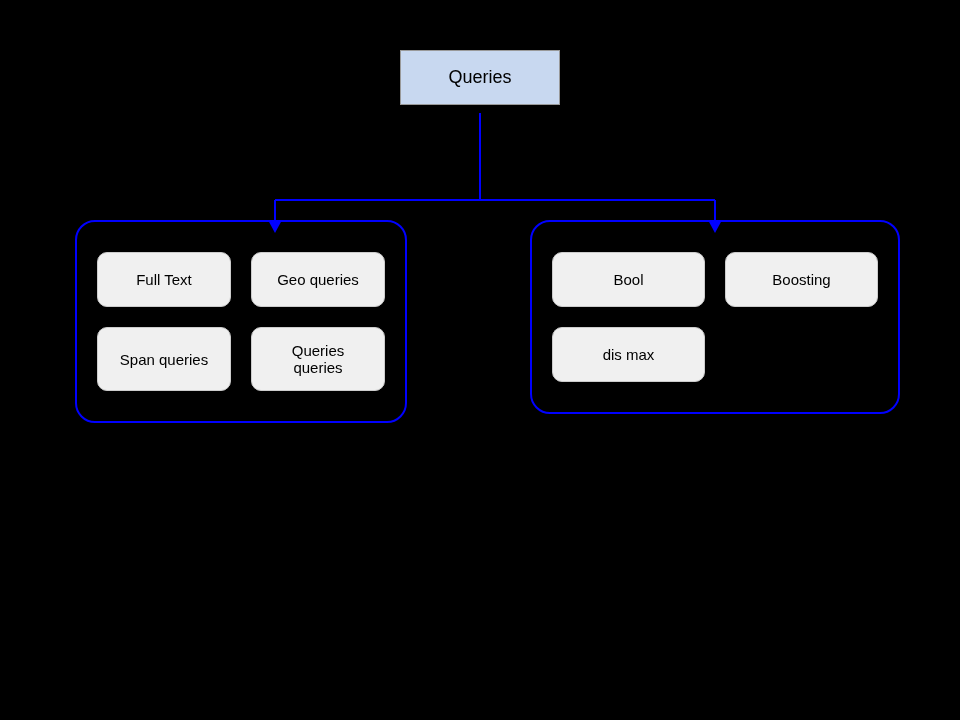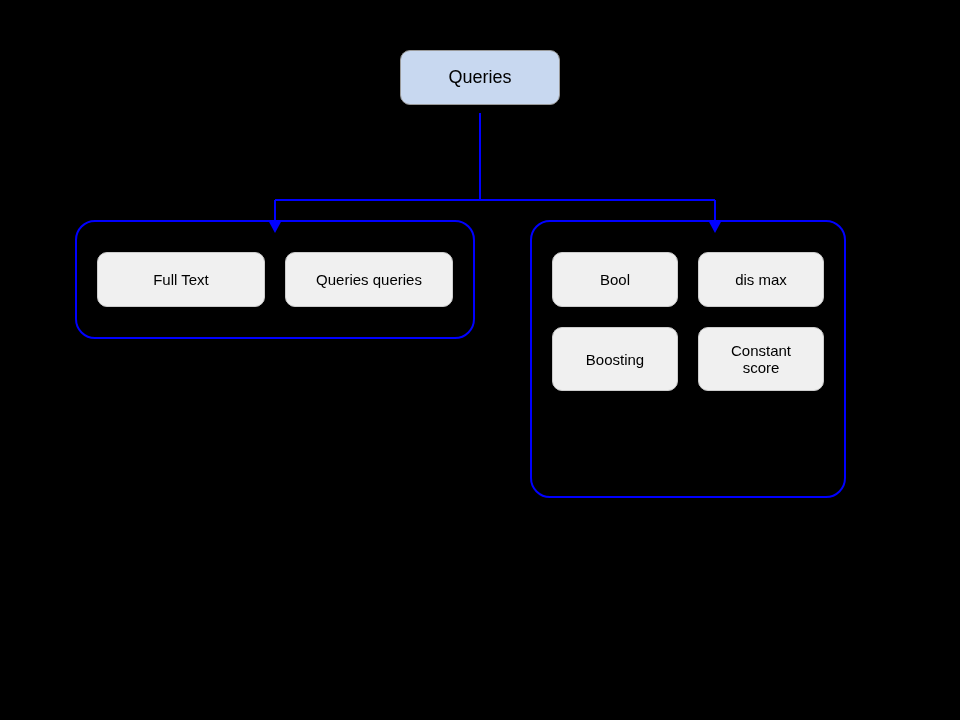--- a/index.html
+++ b/index.html
@@ -16,21 +16,21 @@
       height: 720px;
     }
     
     .root-node {
       position: absolute;
       left: 50%;
       top: 50px;
       transform: translateX(-50%);
       background: #c8d8f0;
       border: 1.5px solid #999;
-      border-radius: 10px;
+      border-radius: 0;
       padding: 16px 36px;
       font-size: 18px;
       color: #000;
       text-align: center;
       min-width: 160px;
     }
     
     .lines-svg {
       position: absolute;
       top: 0;
@@ -46,25 +46,25 @@
       border-radius: 20px;
       top: 220px;
       padding: 30px 20px;
       display: grid;
       grid-template-columns: 1fr 1fr;
       gap: 20px;
       background: transparent;
     }
     .group-left {
       left: 75px;
-      width: 400px;
+      width: 332px;
     }
     .group-right {
       left: 530px;
-      width: 316px;
+      width: 370px;
     }
     
     .item-box {
       background: #f0f0f0;
       border: 1px solid #ccc;
       border-radius: 10px;
       padding: 14px 16px;
       font-size: 15px;
       color: #000;
       text-align: center;
@@ -94,35 +94,38 @@
 
   <div class="root-node">
     <span>Queries</span>
   </div>
 
   <div class="group-container group-left">
     <div class="item-box">
       <span>Full Text</span>
     </div>
     <div class="item-box">
+      <span>Geo queries</span>
+    </div>
+    <div class="item-box">
+      <span>Span queries</span>
+    </div>
+    <div class="item-box">
       <span>Queries queries</span>
     </div>
   </div>
 
   <div class="group-container group-right">
     <div class="item-box">
       <span>Bool</span>
     </div>
     <div class="item-box">
-      <span>dis max</span>
-    </div>
-    <div class="item-box">
       <span>Boosting</span>
     </div>
     <div class="item-box">
-      <span>Constant score</span>
+      <span>dis max</span>
     </div>
     <div class="item-box" style="visibility:hidden;">
       <span></span>
     </div>
   </div>
 
 </div>
 
 </body></html>

